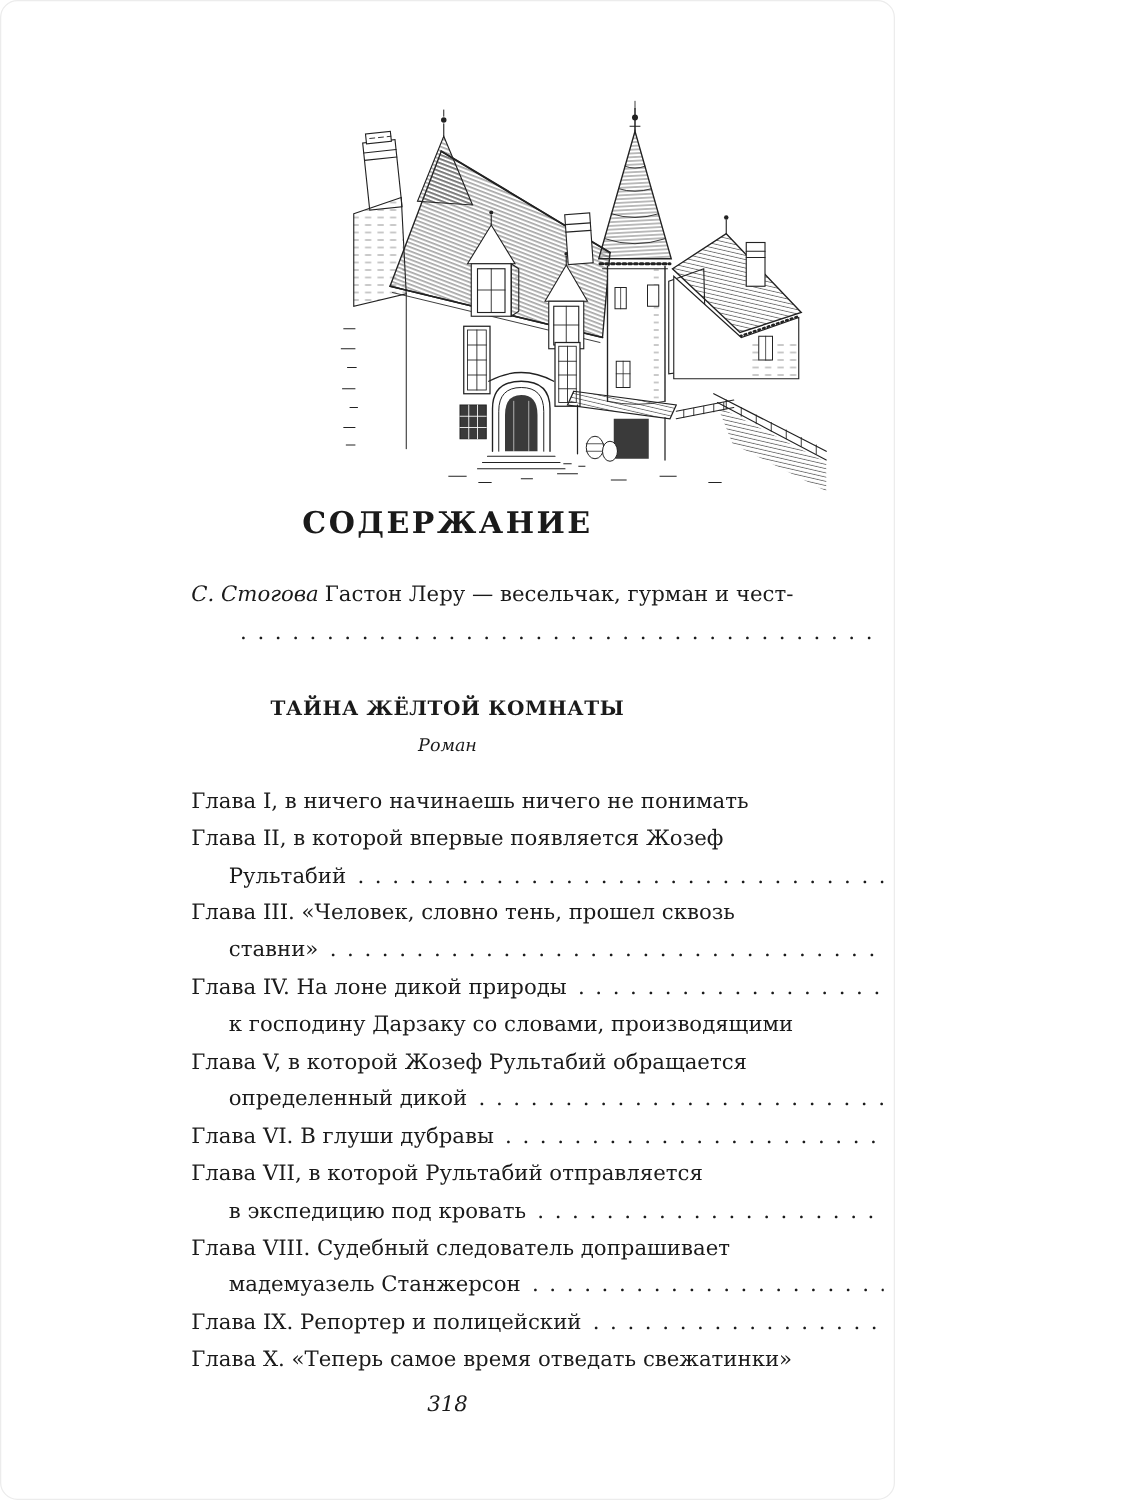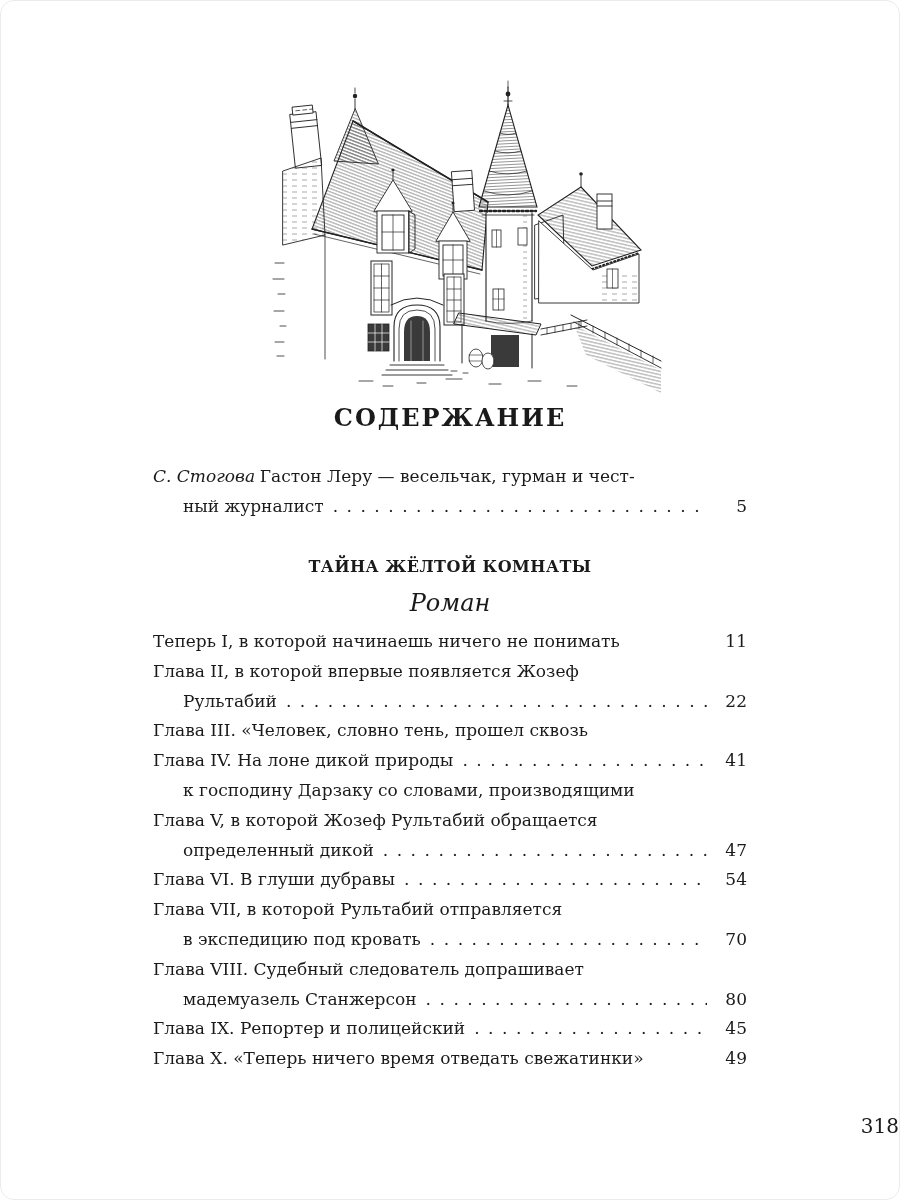--- a/index.html
+++ b/index.html
@@ -1,18 +1,18 @@
 <!DOCTYPE html>
 <html lang="ru"><head>
 <meta charset="utf-8">
 <style>
   html, body { margin: 0; padding: 0; background: #ffffff; }
   .page {
     position: relative;
-    width: 900px; height: 1200px;
+    width: 716px; height: 1200px;
     background: #ffffff;
     color: #1a1a1a;
     font-family: "DejaVu Serif", "Liberation Serif", serif;
     box-sizing: border-box;
     border: 1px solid #ececec;
     border-radius: 14px;
     overflow: hidden;
   }
   .illo {
     position: absolute;
@@ -46,25 +46,25 @@
     content: "...............................................";
     letter-spacing: 8.5px;
   }
   .pg { min-width: 34px; text-align: right; white-space: nowrap; }
   .sec-title {
     position: absolute; top: 556px; left: 0; width: 100%;
     text-align: center; font-size: 16px; font-weight: bold; letter-spacing: .5px;
   }
   .sec-sub {
     position: absolute; top: 588px; left: 0; width: 100%;
-    text-align: center; font-size: 24px; font-style: italic;
+    text-align: center; font-size: 14px; font-style: italic;
   }
   .folio {
     position: absolute; top: 1113px; left: 0; width: 100%;
-    text-align: right; font-size: 20px;
+    text-align: center; font-size: 17px; font-style: italic;
   }
 </style>
 </head>
 <body>
 
 <div class="page">
 
   <svg class="illo" viewBox="0 0 430 335" xmlns="http://www.w3.org/2000/svg" aria-hidden="true">
     <defs>
       <pattern id="rh" width="5" height="3.1" patternUnits="userSpaceOnUse" patternTransform="rotate(21)">
@@ -197,46 +197,50 @@
     </g>
   </svg>
 
   <div class="heading">СОДЕРЖАНИЕ</div>
 
   <div class="col preface">
     <div class="row">
       <span class="txt"><span class="ital">С. Стогова</span><span class="sp"></span><span>Гастон Леру — весельчак, гурман и чест-</span></span>
     </div>
     <div class="row cont">
-      <span class="txt">ный журналист</span>
       <span class="leader dotted"></span>
       <span class="pg">5</span>
     </div>
   </div>
 
   <div class="sec-title">ТАЙНА ЖЁЛТОЙ КОМНАТЫ</div>
   <div class="sec-sub">Роман</div>
 
   <div class="col chapters">
     <div class="row">
-      <span class="txt">Теперь I, в которой начинаешь ничего не понимать</span>
+      <span class="txt">Глава I, в ничего начинаешь ничего не понимать</span>
       <span class="leader"></span>
       <span class="pg">11</span>
     </div>
     <div class="row">
       <span class="txt">Глава II, в которой впервые появляется Жозеф</span>
     </div>
     <div class="row cont">
       <span class="txt">Рультабий</span>
       <span class="leader dotted"></span>
       <span class="pg">22</span>
     </div>
     <div class="row">
       <span class="txt">Глава III. «Человек, словно тень, прошел сквозь</span>
     </div>
+    <div class="row cont">
+      <span class="txt">ставни»</span>
+      <span class="leader dotted"></span>
+      <span class="pg">30</span>
+    </div>
     <div class="row">
       <span class="txt">Глава IV. На лоне дикой природы</span>
       <span class="leader dotted"></span>
       <span class="pg">41</span>
     </div>
     <div class="row cont">
       <span class="txt">к господину Дарзаку со словами, производящими</span>
     </div>
     <div class="row">
       <span class="txt">Глава V, в которой Жозеф Рультабий обращается</span>
@@ -266,21 +270,21 @@
       <span class="txt">мадемуазель Станжерсон</span>
       <span class="leader dotted"></span>
       <span class="pg">80</span>
     </div>
     <div class="row">
       <span class="txt">Глава IX. Репортер и полицейский</span>
       <span class="leader dotted"></span>
       <span class="pg">45</span>
     </div>
     <div class="row">
-      <span class="txt">Глава X. «Теперь ничего время отведать свежатинки»</span>
+      <span class="txt">Глава X. «Теперь самое время отведать свежатинки»</span>
       <span class="leader"></span>
       <span class="pg">49</span>
     </div>
   </div>
 
   <div class="folio">318</div>
 
 </div>
 
 </body></html>

